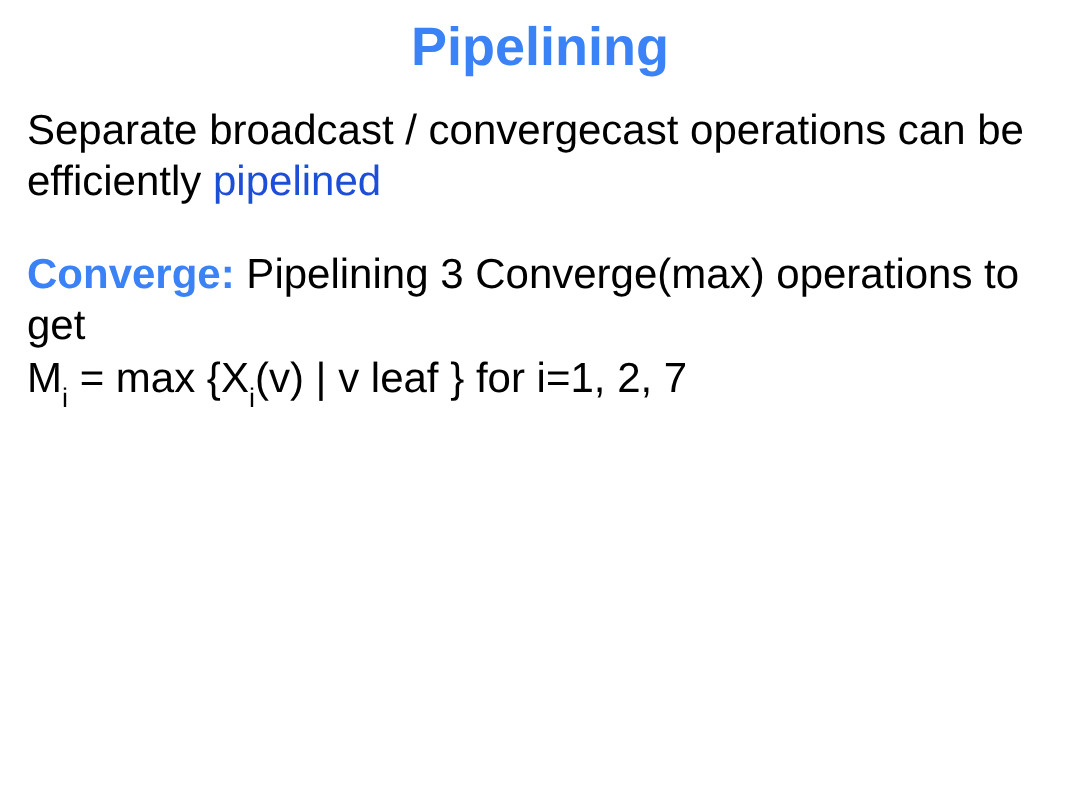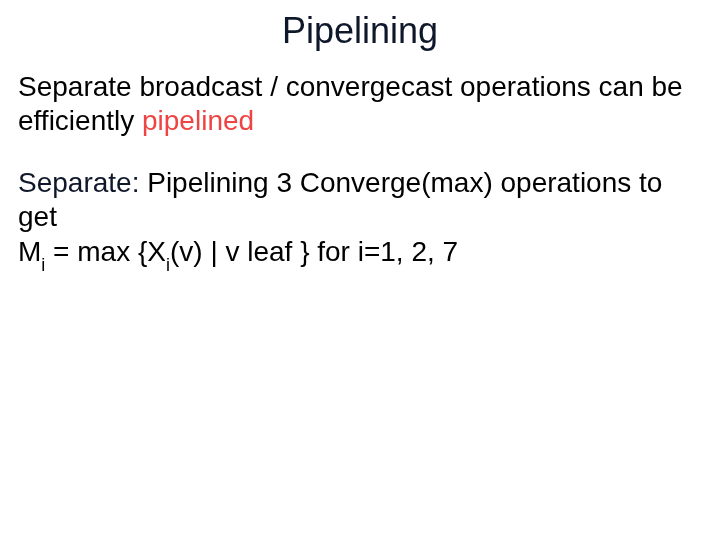--- a/index.html
+++ b/index.html
@@ -26,22 +26,22 @@
     margin-bottom: 18px;
   }
   .body {
     font-size: 28px;
     line-height: 1.22;
     color: #000000;
   }
   .para {
     margin-bottom: 28px;
   }
-  .red { color: #0f172a; }
-  .green { color: #ef4444; }
+  .red { color: #3b82f6; font-weight: bold; }
+  .green { color: #1d4ed8; }
   .sub {
     font-size: 18px;
     vertical-align: sub;
     position: relative;
     top: 4px;
   }
 </style>
 </head>
 <body>
 
@@ -49,18 +49,18 @@
 
   <div class="title red">Pipelining</div>
 
   <div class="body">
 
     <div class="para">
       <span>Separate broadcast / convergecast operations can be efficiently </span><span class="green">pipelined</span>
     </div>
 
     <div class="para">
-      <span class="red">Separate:</span><span> Pipelining 3 Converge(max) operations to get</span><br>
+      <span class="red">Converge:</span><span> Pipelining 3 Converge(max) operations to get</span><br>
       <span><span>M</span><span class="sub">i</span><span> = max {X</span><span class="sub">i</span><span>(v) | v leaf }  for i=1, 2, 7</span></span>
     </div>
 
   </div>
 </div>
 
 </body></html>

